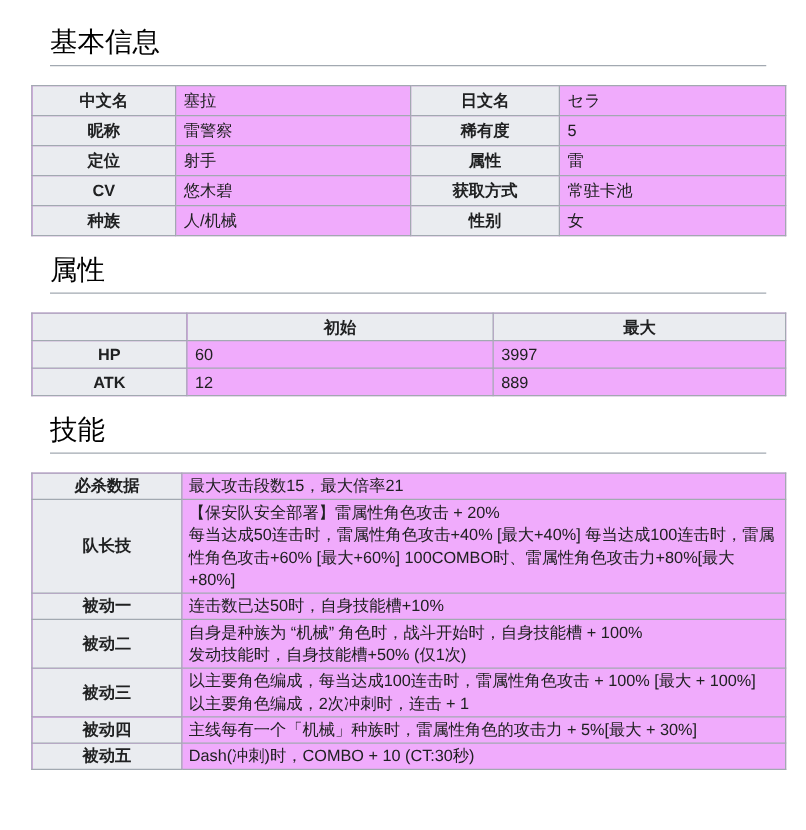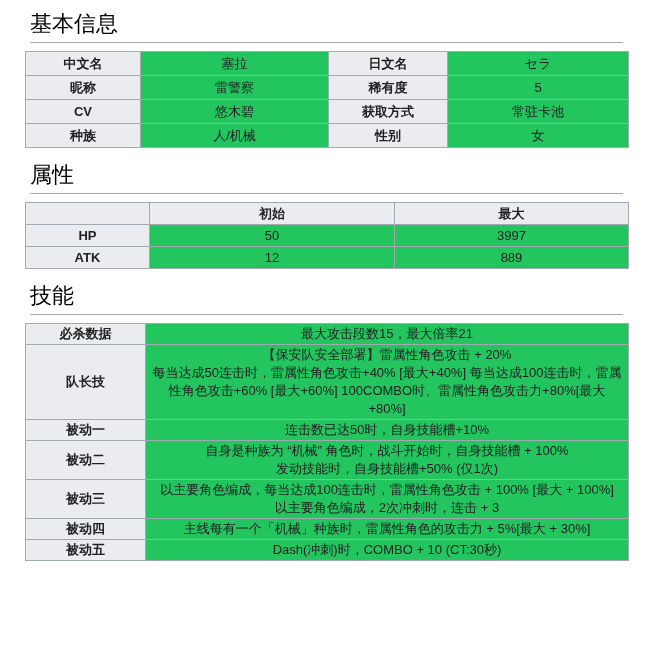--- a/index.html
+++ b/index.html
@@ -16,50 +16,50 @@
     padding: 4px 17px 0 25px;
     overflow: hidden;
     background: #ffffff;
   }
   h2.section-heading {
     font-family: "Liberation Serif", serif;
     font-weight: 400;
     font-size: 22px;
     line-height: 26px;
     color: #000000;
-    margin: 5px;
+    margin: 15px;
     padding: 2px 0 5px 0;
     border-bottom: 1px solid #a2a9b1;
   }
   h2.section-heading + table { margin-top: 8px; }
   section + section h2.section-heading { margin-top: 12px; }
 
   table.wikitable {
     border-collapse: collapse;
     width: 603px;
-    background: #22c55e;
+    background: #f0abfc;
     font-size: 13px;
     table-layout: fixed;
   }
   table.wikitable th,
   table.wikitable td {
     border: 1px solid #a2a9b1;
     line-height: 19px;
     padding: 2px 6px;
     vertical-align: middle;
     overflow: hidden;
   }
   table.wikitable th {
     background: #eaecf0;
     font-weight: 700;
     text-align: center;
     color: #202122;
   }
   table.wikitable td {
-    text-align: center;
+    text-align: left;
   }
   
   table.attr-table th,
   table.attr-table td { padding: 1px 6px; }
   
   table.skills-table th,
   table.skills-table td {
     line-height: 18px;
     padding: 1px 5px;
   }
@@ -86,20 +86,26 @@
           <th>日文名</th>
           <td>セラ</td>
         </tr>
         <tr>
           <th>昵称</th>
           <td>雷警察</td>
           <th>稀有度</th>
           <td>5</td>
         </tr>
         <tr>
+          <th>定位</th>
+          <td>射手</td>
+          <th>属性</th>
+          <td>雷</td>
+        </tr>
+        <tr>
           <th>CV</th>
           <td>悠木碧</td>
           <th>获取方式</th>
           <td>常驻卡池</td>
         </tr>
         <tr>
           <th>种族</th>
           <td>人/机械</td>
           <th>性别</th>
           <td>女</td>
@@ -117,21 +123,21 @@
           <col style="width:234px">
       </colgroup>
       <tbody>
         <tr>
           <th></th>
           <th>初始</th>
           <th>最大</th>
         </tr>
         <tr>
           <th>HP</th>
-          <td>50</td>
+          <td>60</td>
           <td>3997</td>
         </tr>
         <tr>
           <th>ATK</th>
           <td>12</td>
           <td>889</td>
         </tr>
       </tbody>
     </table>
   </section>
@@ -167,21 +173,21 @@
           <th>被动二</th>
           <td>
             <span class="cell-line">自身是种族为 “机械” 角色时，战斗开始时，自身技能槽 + 100%</span>
             <span class="cell-line">发动技能时，自身技能槽+50% (仅1次)</span>
           </td>
         </tr>
         <tr>
           <th>被动三</th>
           <td>
             <span class="cell-line">以主要角色编成，每当达成100连击时，雷属性角色攻击 + 100% [最大 + 100%]</span>
-            <span class="cell-line">以主要角色编成，2次冲刺时，连击 + 3</span>
+            <span class="cell-line">以主要角色编成，2次冲刺时，连击 + 1</span>
           </td>
         </tr>
         <tr>
           <th>被动四</th>
           <td>
             <span class="cell-line">主线每有一个「机械」种族时，雷属性角色的攻击力 + 5%[最大 + 30%]</span>
           </td>
         </tr>
         <tr>
           <th>被动五</th>

